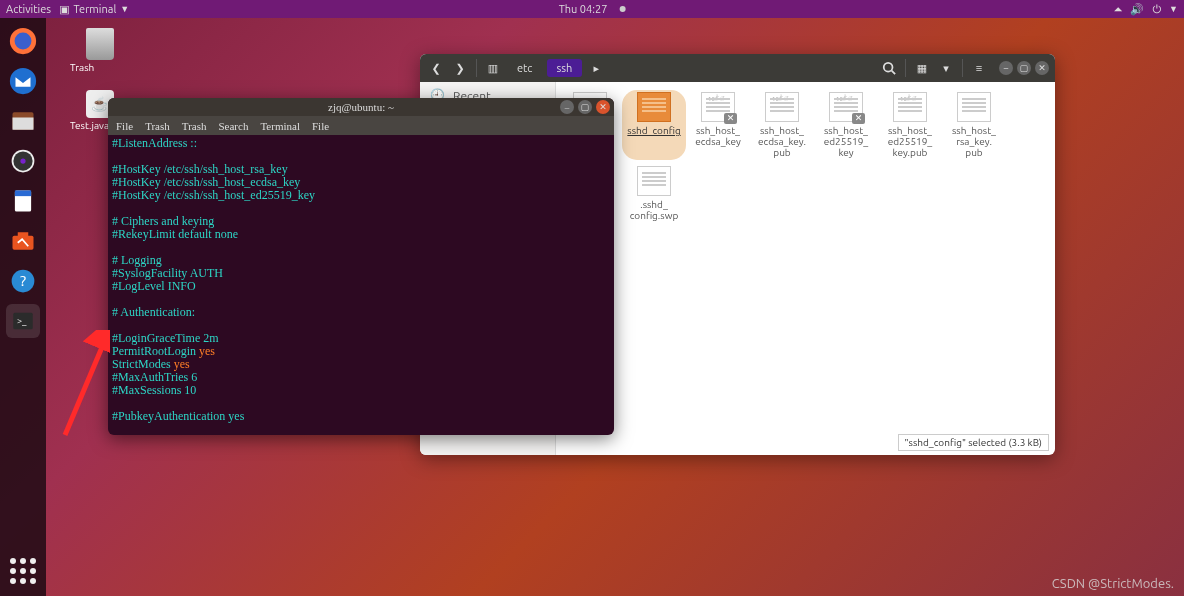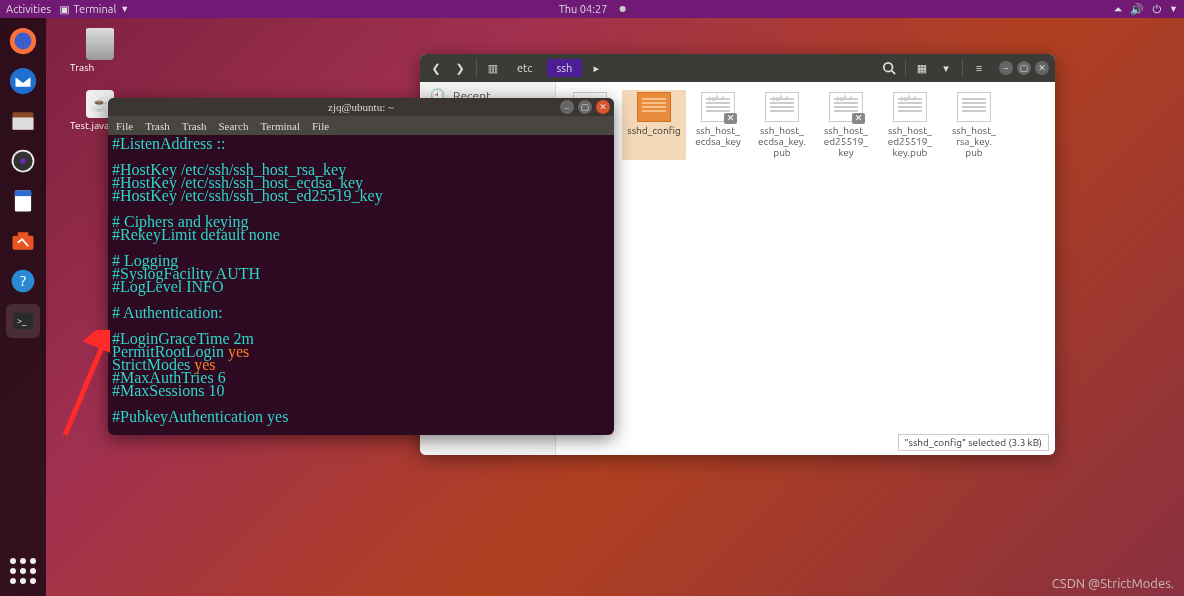--- a/index.html
+++ b/index.html
@@ -59,21 +59,21 @@
   .win-btns span { width:14px; height:14px; border-radius:50%; background:#666;
     display:flex; align-items:center; justify-content:center; font-size:9px;}
   .naut-body { flex:1; display:flex; }
   .naut-side { width:136px; background:#f5f4f3; border-right:1px solid #ddd; font-size:12px;
     color:#555; padding-top:2px;}
   .side-row { display:flex; align-items:center; gap:8px; padding:4px 10px;}
   .naut-files { flex:1; padding:6px 2px; display:flex; flex-wrap:wrap;
     align-content:flex-start; gap-row:8px; position:relative; }
   .file-item { width:64px; text-align:center; font-size:10px; color:#555; padding:2px;
     margin:2px 0; }
-  .file-item.selected { background:#f4d9b8; border-radius:1px; color:#333;}
+  .file-item.selected { background:#f4d9b8; border-radius:15px; color:#333;text-decoration:underline;}
   .file-ico { width:34px; height:30px; margin:0 auto 3px; background:#fff;
     border:1px solid #ccc; position:relative;}
   .file-ico::after { content:""; position:absolute; left:4px; right:4px; top:5px; height:2px;
     background:#ccc; box-shadow:0 4px 0 #ccc, 0 8px 0 #ccc, 0 12px 0 #ccc;}
   .file-item.selected .file-ico { background:#e88b3a; border-color:#d07020;}
   .file-item.selected .file-ico::after { background:#f5c08a; box-shadow:0 4px 0 #f5c08a,0 8px 0 #f5c08a,0 12px 0 #f5c08a;}
   .bin-ico::before { content:"10\A101\A01"; white-space:pre; position:absolute; top:3px; left:6px;
     font-size:6px; line-height:6px; color:#999;}
   .x-badge { position:absolute; right:-3px; bottom:-3px; width:13px; height:11px;
     background:#888; color:#fff; font-size:9px; line-height:11px; border-radius:2px;}
@@ -85,21 +85,21 @@
     background:#2d0922; border-radius:6px; box-shadow:0 4px 18px rgba(0,0,0,.5);
     display:flex; flex-direction:column; overflow:hidden;
     font-family: Liberation Serif, serif;
   }
   .term-title { height:18px; background:#3b3631; color:#ddd; font-size:11px;
     display:flex; align-items:center; justify-content:center; position:relative;}
   .term-title .win-btns { position:absolute; right:4px; }
   .term-title .win-btns .close{ background:#d9532c;}
   .term-menu { height:19px; background:#494541; color:#ddd; font-size:11px;
     display:flex; align-items:center; gap:12px; padding:0 8px;}
-  .term-body { flex:1; padding:2px 4px; font-size:16px; line-height:13px;
+  .term-body { flex:1; padding:2px 4px; font-size:12px; line-height:13px;
     color:#d6d6d6; white-space:pre; overflow:hidden; position:relative;}
   .cyan { color:#2dd6c6; }
   .orange { color:#ff7f27; }
   
   .arrow {
     position:absolute; top:330px; left:60px; width:50px; height:110px; pointer-events:none;
   }
   .watermark { position:absolute; right:10px; bottom:6px; font-size:13px; color:#d8d8d8cc;}
 </style>
 </head>
@@ -273,20 +273,25 @@
           <div class="file-ico"></div>
           <div style="white-space: pre-line; line-height: 11px;">ssh_host_
 rsa_key.
 pub</div>
         </div>
         <div class="file-item">
           <div class="file-ico"></div>
           <div style="white-space: pre-line; line-height: 11px;">ssh_
 import_id</div>
         </div>
+        <div class="file-item">
+          <div class="file-ico"></div>
+          <div style="white-space: pre-line; line-height: 11px;">.sshd_
+config.swp</div>
+        </div>
         <div class="naut-status">"sshd_config" selected  (3.3 kB)</div>
     </div>
   </div>
 </div>
 
 <div class="terminal">
   <div class="term-title">
     <span>zjq@ubuntu: ~</span>
     <div class="win-btns">
       <span>–</span>

